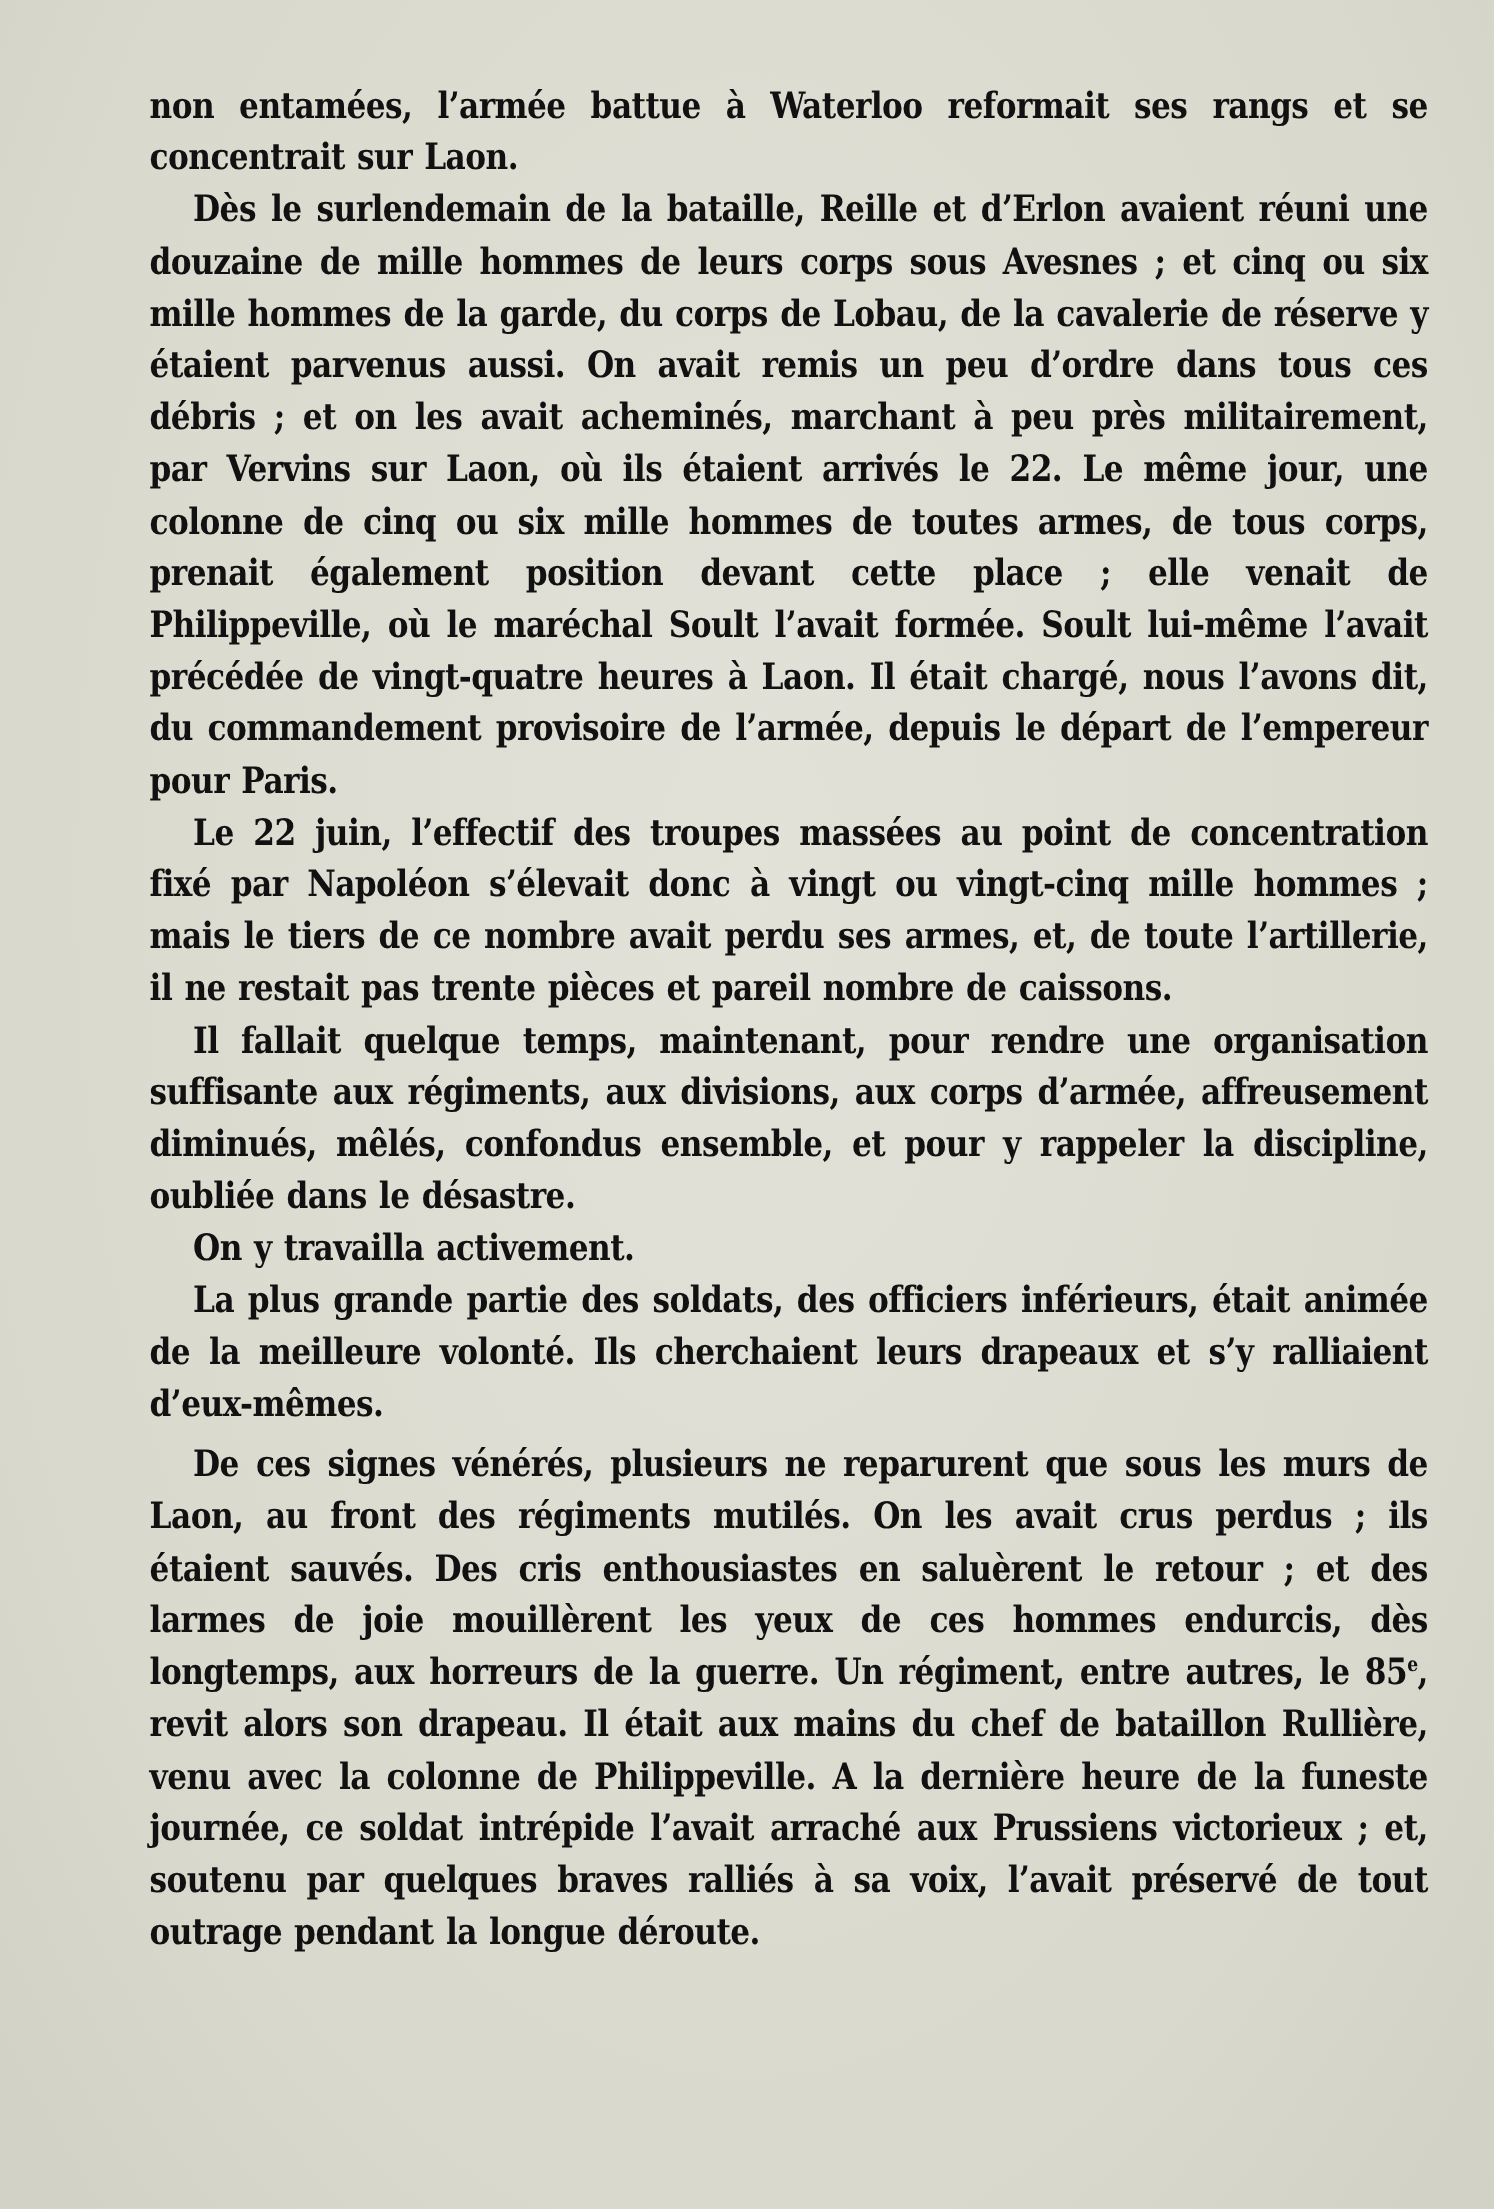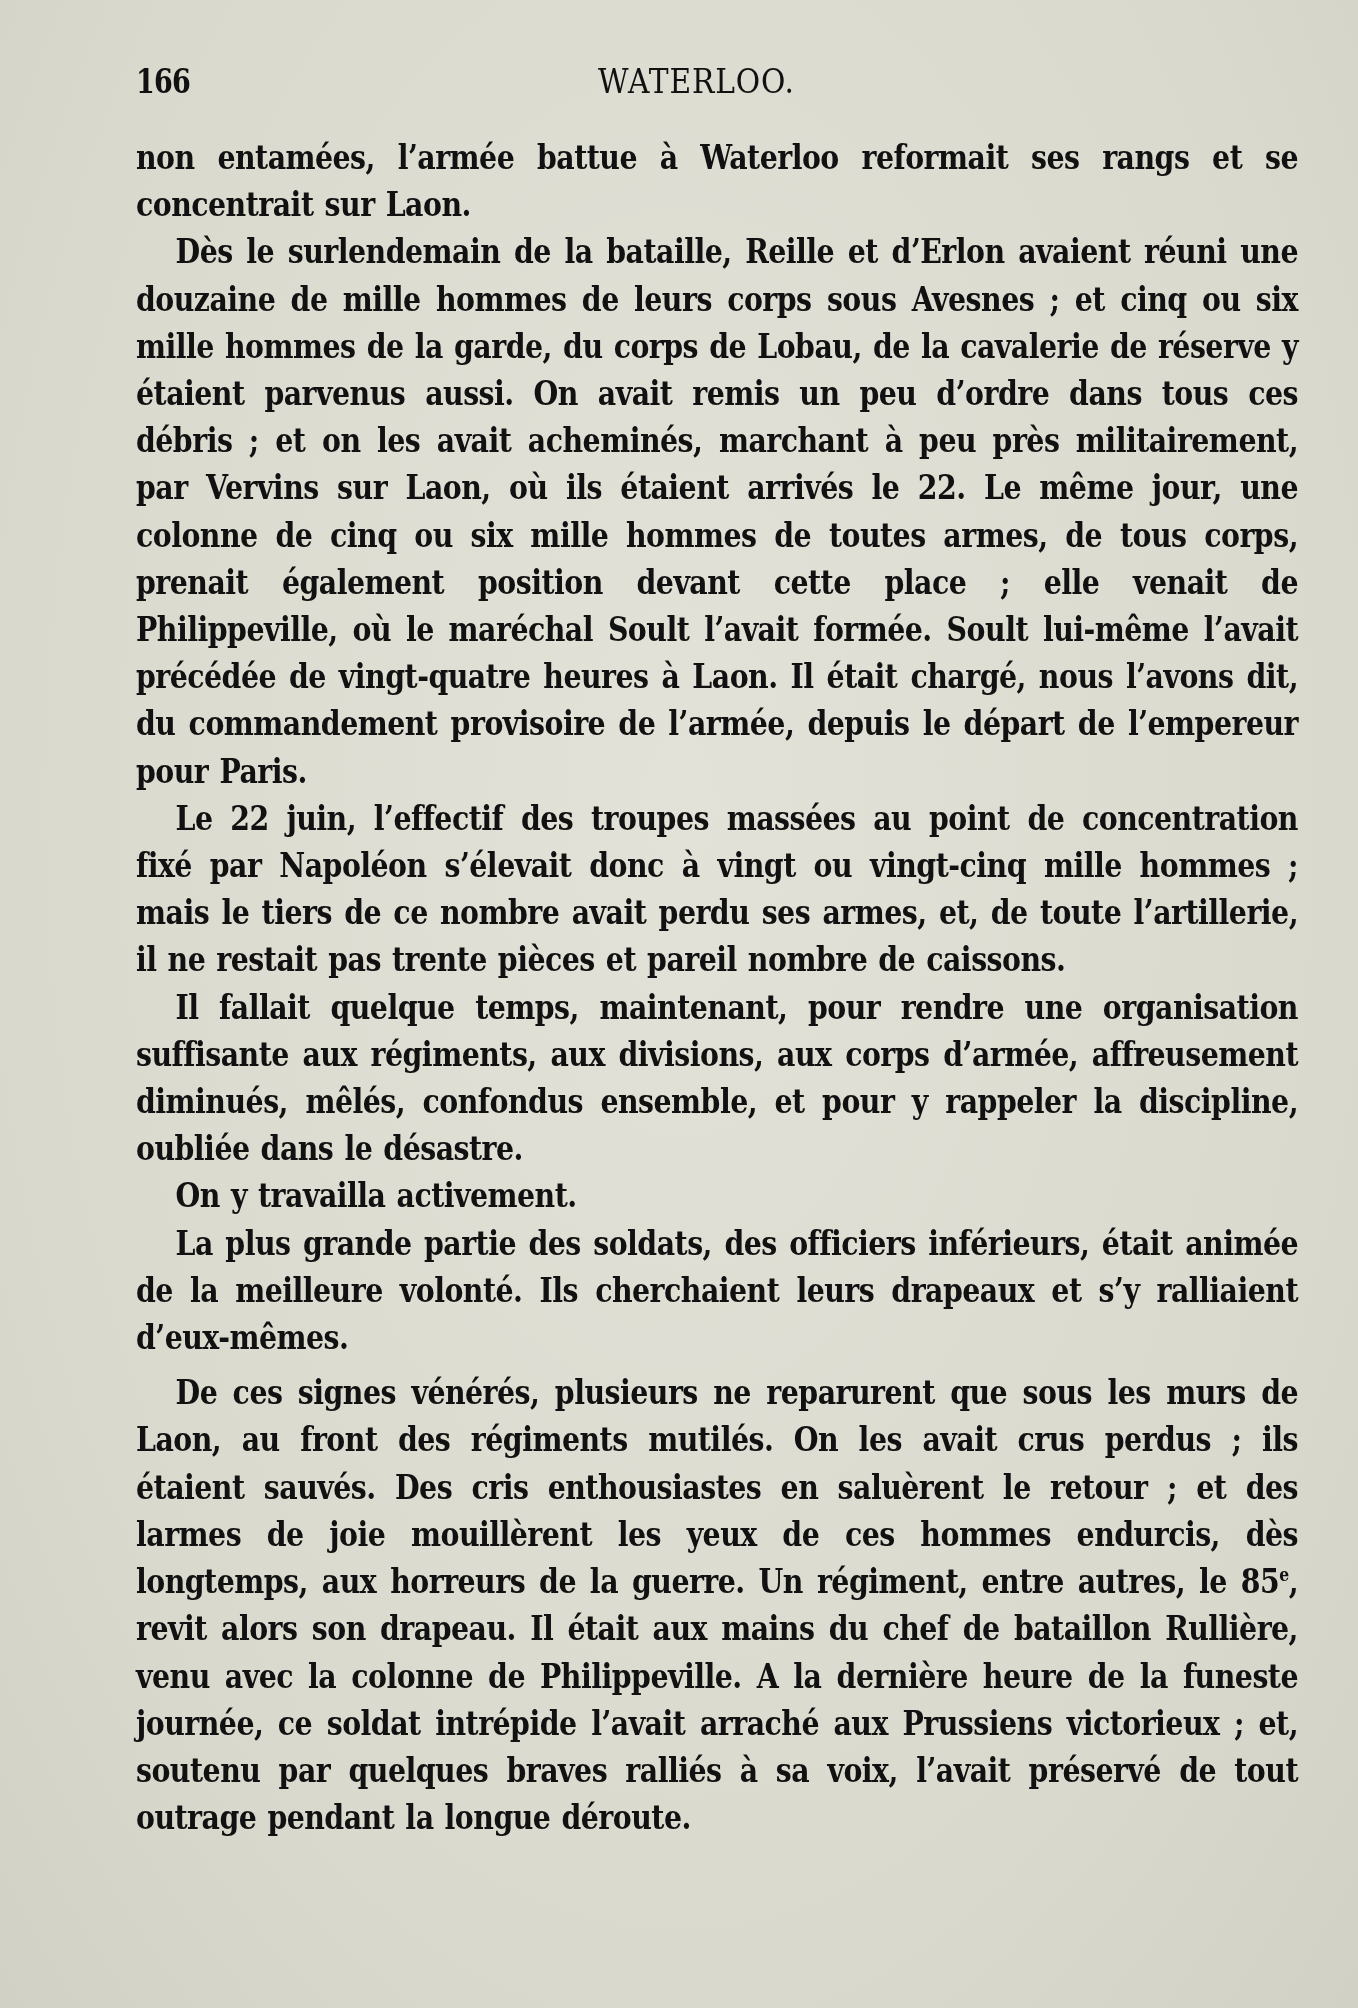--- a/index.html
+++ b/index.html
@@ -62,24 +62,20 @@
     width: calc(1162px / 0.86);
   }
   .para.indent { text-indent: 46px; }
   .para.gap-before { margin-top: 8px; }
   sup { font-size: 0.55em; line-height: 0; vertical-align: super; }
 </style>
 </head>
 <body>
 
 <div class="page">
-  <div class="header">
-    <span class="page-number">166</span>
-    <span class="running-title">WATERLOO.</span>
-  </div>
 
   <div class="body-text">
     <p class="para">non entamées, l’armée battue à Waterloo reformait ses rangs et se concentrait sur Laon.</p>
     <p class="para indent">Dès le surlendemain de la bataille, Reille et d’Erlon avaient réuni une douzaine de mille hommes de leurs corps sous Avesnes ; et cinq ou six mille hommes de la garde, du corps de Lobau, de la cavalerie de réserve y étaient parvenus aussi. On avait remis un peu d’ordre dans tous ces débris ; et on les avait acheminés, marchant à peu près militairement, par Vervins sur Laon, où ils étaient arrivés le 22. Le même jour, une colonne de cinq ou six mille hommes de toutes armes, de tous corps, prenait également position devant cette place ; elle venait de Philippeville, où le maréchal Soult l’avait formée. Soult lui-même l’avait précédée de vingt-quatre heures à Laon. Il était chargé, nous l’avons dit, du commandement provisoire de l’armée, depuis le départ de l’empereur pour Paris.</p>
     <p class="para indent">Le 22 juin, l’effectif des troupes massées au point de concentration fixé par Napoléon s’élevait donc à vingt ou vingt-cinq mille hommes ; mais le tiers de ce nombre avait perdu ses armes, et, de toute l’artillerie, il ne restait pas trente pièces et pareil nombre de caissons.</p>
     <p class="para indent">Il fallait quelque temps, maintenant, pour rendre une organisation suffisante aux régiments, aux divisions, aux corps d’armée, affreusement diminués, mêlés, confondus ensemble, et pour y rappeler la discipline, oubliée dans le désastre.</p>
     <p class="para indent">On y travailla activement.</p>
     <p class="para indent">La plus grande partie des soldats, des officiers inférieurs, était animée de la meilleure volonté. Ils cherchaient leurs drapeaux et s’y ralliaient d’eux-mêmes.</p>
     <p class="para indent gap-before"><span>De ces signes vénérés, plusieurs ne reparurent que sous les murs de Laon, au front des régiments mutilés. On les avait crus perdus ; ils étaient sauvés. Des cris enthousiastes en saluèrent le retour ; et des larmes de joie mouillèrent les yeux de ces hommes endurcis, dès longtemps, aux horreurs de la guerre. Un régiment, entre autres, le 85</span><sup>e</sup><span>, revit alors son drapeau. Il était aux mains du chef de bataillon Rullière, venu avec la colonne de Philippeville. A la dernière heure de la funeste journée, ce soldat intrépide l’avait arraché aux Prussiens victorieux ; et, soutenu par quelques braves ralliés à sa voix, l’avait préservé de tout outrage pendant la longue déroute.</span></p>
   </div>

